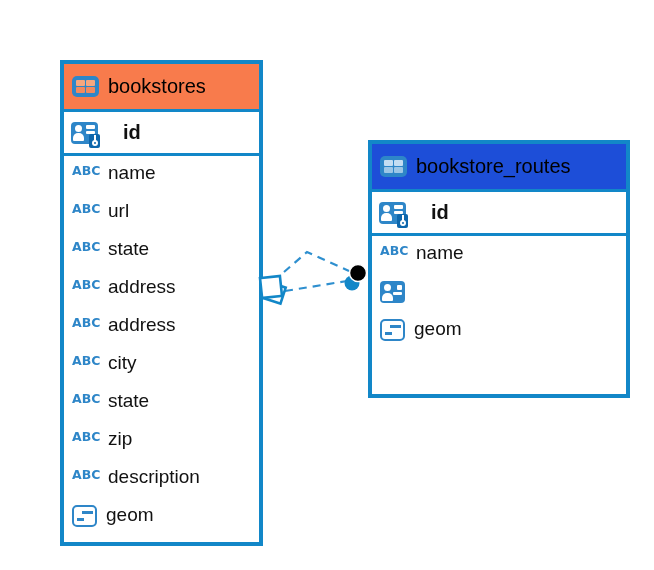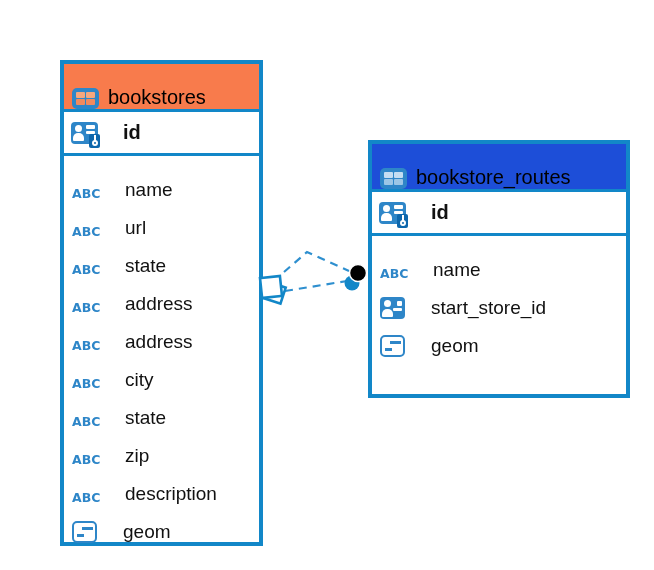--- a/index.html
+++ b/index.html
@@ -9,35 +9,35 @@
     position:relative; width:654px; height:570px; background:#fff; overflow:hidden;
   }
   .er-table {
     position:absolute; background:#fff;
     border:4px solid #1287C8;
   }
   .er-table.bookstores { left:60px; top:60px; width:203px; height:486px; }
   .er-table.routes     { left:368px; top:140px; width:262px; height:258px; }
 
   .tbl-header {
-    height:48px; display:flex; align-items:flex-end; gap:9px; padding:0 8px;
+    height:48px; display:flex; align-items:center; gap:9px; padding:0 8px;
     border-bottom:3px solid #1287C8; font-size:20px; color:#000;
     white-space:nowrap;
   }
   .tbl-header.orange { background:#F87B4C; }
   .tbl-header.gray   { background:#1d4ed8; }
 
   .pk-row {
     height:44px; display:flex; align-items:center; gap:25px; padding:0 7px;
     border-bottom:3px solid #1287C8; font-weight:700; font-size:20px; background:#fff;
     white-space:nowrap;
   }
   .cols { padding-top:7px; }
   .col-row {
-    height:38px; display:flex; align-items:flex-end; gap:26px; padding:0 8px;
+    height:38px; display:flex; align-items:flex-start; gap:9px; padding:0 8px;
     font-size:19px; white-space:nowrap;
   }
   .col-label, .pk-label, .tbl-title { line-height:1; padding-bottom:2px; }
 
   
   
   .tbl-icon { position:relative; width:27px; height:21px; background:#2E86C8; border-radius:5px; flex:0 0 auto; }
   .tbl-icon i { position:absolute; width:9px; height:6px; border-radius:1px; }
   .tbl-icon .c1 { left:4px;  top:4px; }
   .tbl-icon .c2 { right:4px; top:4px; }
@@ -188,21 +188,20 @@
         <span class="icon-text">ABC</span>
         <span class="col-label">name</span>
       </div>
       <div class="col-row">
         <span class="icon-person icon-ref">
           <i class="head"></i>
             <i class="body"></i>
             <i class="dot"></i>
             <i class="bar"></i>
         </span>
-        <span class="col-label">start_store_id</span>
       </div>
       <div class="col-row">
         <span class="icon-geom">
             <i class="g1"></i>
             <i class="g2"></i>
           </span>
         <span class="col-label">geom</span>
       </div>
     </div>
   </div>

